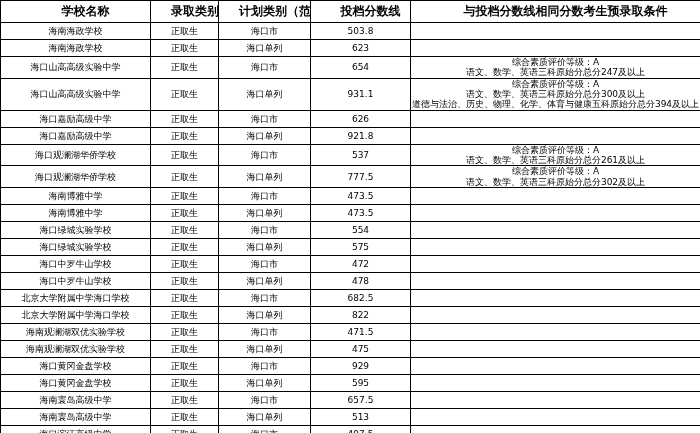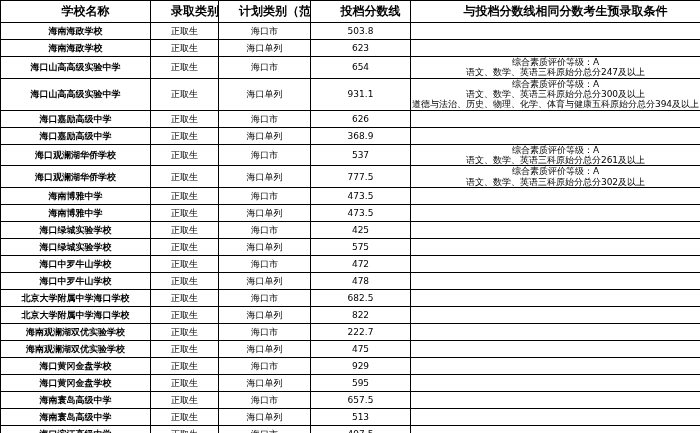--- a/index.html
+++ b/index.html
@@ -40,21 +40,20 @@
     font-weight: bold;
     font-size: 12px;
     height: 21px;
     padding-left: 20px;
   }
   table.score-table td {
     height: 16px;
   }
   td.school {
     font-size: 9.5px;
-    font-weight: bold;
   }
   td.cond {
     font-size: 7.5px;
     line-height: 1.25;
     white-space: normal;
     padding: 0 2px;
   }
   td.cond .cline {
     display: block;
   }
@@ -125,21 +124,21 @@
           <td class="school">海口嘉励高级中学</td>
           <td>正取生</td>
           <td>海口市</td>
           <td>626</td>
           <td class="cond"></td>
         </tr>
         <tr>
           <td class="school">海口嘉励高级中学</td>
           <td>正取生</td>
           <td>海口单列</td>
-          <td>368.9</td>
+          <td>921.8</td>
           <td class="cond"></td>
         </tr>
         <tr>
           <td class="school">海口观澜湖华侨学校</td>
           <td>正取生</td>
           <td>海口市</td>
           <td>537</td>
           <td class="cond">
             <span class="cline">综合素质评价等级：A</span>
             <span class="cline">语文、数学、英语三科原始分总分261及以上</span>
@@ -166,21 +165,21 @@
           <td class="school">海南博雅中学</td>
           <td>正取生</td>
           <td>海口单列</td>
           <td>473.5</td>
           <td class="cond"></td>
         </tr>
         <tr>
           <td class="school">海口绿城实验学校</td>
           <td>正取生</td>
           <td>海口市</td>
-          <td>425</td>
+          <td>554</td>
           <td class="cond"></td>
         </tr>
         <tr>
           <td class="school">海口绿城实验学校</td>
           <td>正取生</td>
           <td>海口单列</td>
           <td>575</td>
           <td class="cond"></td>
         </tr>
         <tr>
@@ -208,21 +207,21 @@
           <td class="school">北京大学附属中学海口学校</td>
           <td>正取生</td>
           <td>海口单列</td>
           <td>822</td>
           <td class="cond"></td>
         </tr>
         <tr>
           <td class="school">海南观澜湖双优实验学校</td>
           <td>正取生</td>
           <td>海口市</td>
-          <td>222.7</td>
+          <td>471.5</td>
           <td class="cond"></td>
         </tr>
         <tr>
           <td class="school">海南观澜湖双优实验学校</td>
           <td>正取生</td>
           <td>海口单列</td>
           <td>475</td>
           <td class="cond"></td>
         </tr>
         <tr>

